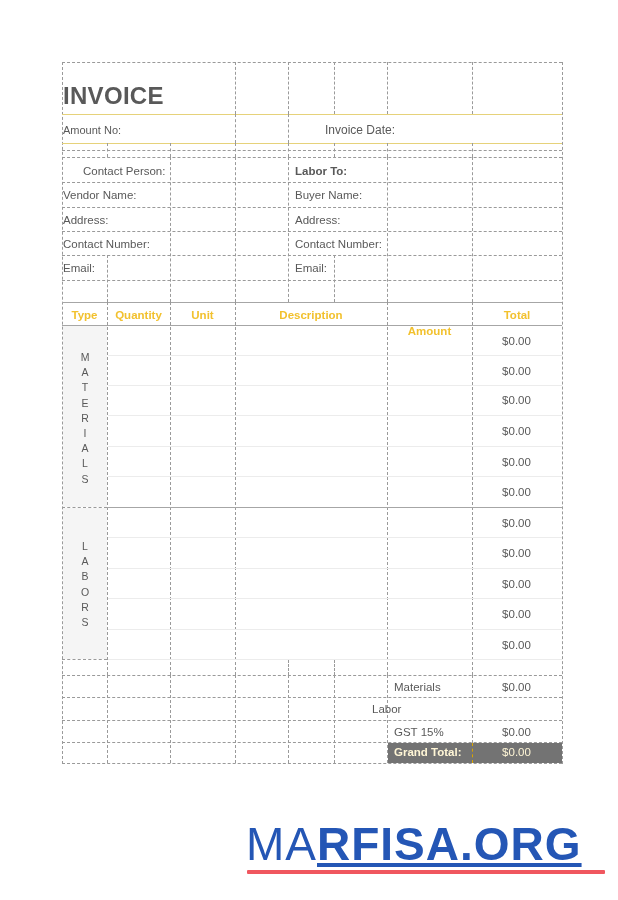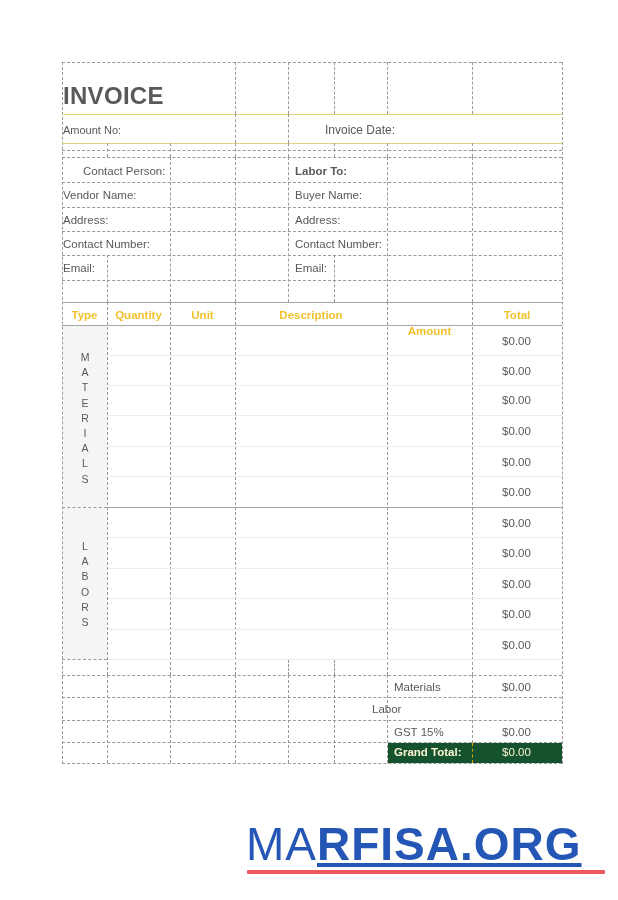--- a/index.html
+++ b/index.html
@@ -8,21 +8,21 @@
   .hline { position:absolute; height:0; border-top:1px dashed #9a9a9a; }
   .solid-h { position:absolute; height:0; border-top:1px solid #a6a6a6; }
   .gold-h { position:absolute; height:0; border-top:1px solid #e6d27a; }
   .faint-h { position:absolute; height:0; border-top:1px solid #ececec; }
   .txt { position:absolute; font-size:11.5px; color:#595959; white-space:nowrap; line-height:14px; }
   .title { position:absolute; font-size:24px; font-weight:bold; color:#595959; letter-spacing:0.3px; }
   .hdr { position:absolute; font-size:11.5px; font-weight:bold; color:#f2c12e; text-align:center; line-height:14px; }
   .money { position:absolute; font-size:11.5px; color:#595959; text-align:center; width:89px; line-height:14px; }
   .typecell { position:absolute; background:#f5f5f5; }
   .vert { position:absolute; font-size:10.5px; color:#595959; text-align:center; width:44px; line-height:15.2px; letter-spacing:0; }
-  .grand { position:absolute; background:#14532d; }
+  .grand { position:absolute; background:#737373; }
   .grand .gt { position:absolute; color:#fff6d6; font-weight:bold; font-size:11.5px; }
   .logo { position:absolute; left:246px; top:818px; font-size:46px; color:#2456b5; letter-spacing:1px; line-height:52px; }
   .logo .thin { font-weight:normal; }
   .logo .bold { font-weight:bold;text-decoration:underline; }
   .logo-bar { position:absolute; left:247px; top:870px; width:358px; height:4px; background:#f0575f; border-radius:1px; }
 </style>
 </head>
 <body>
 
 <div>

